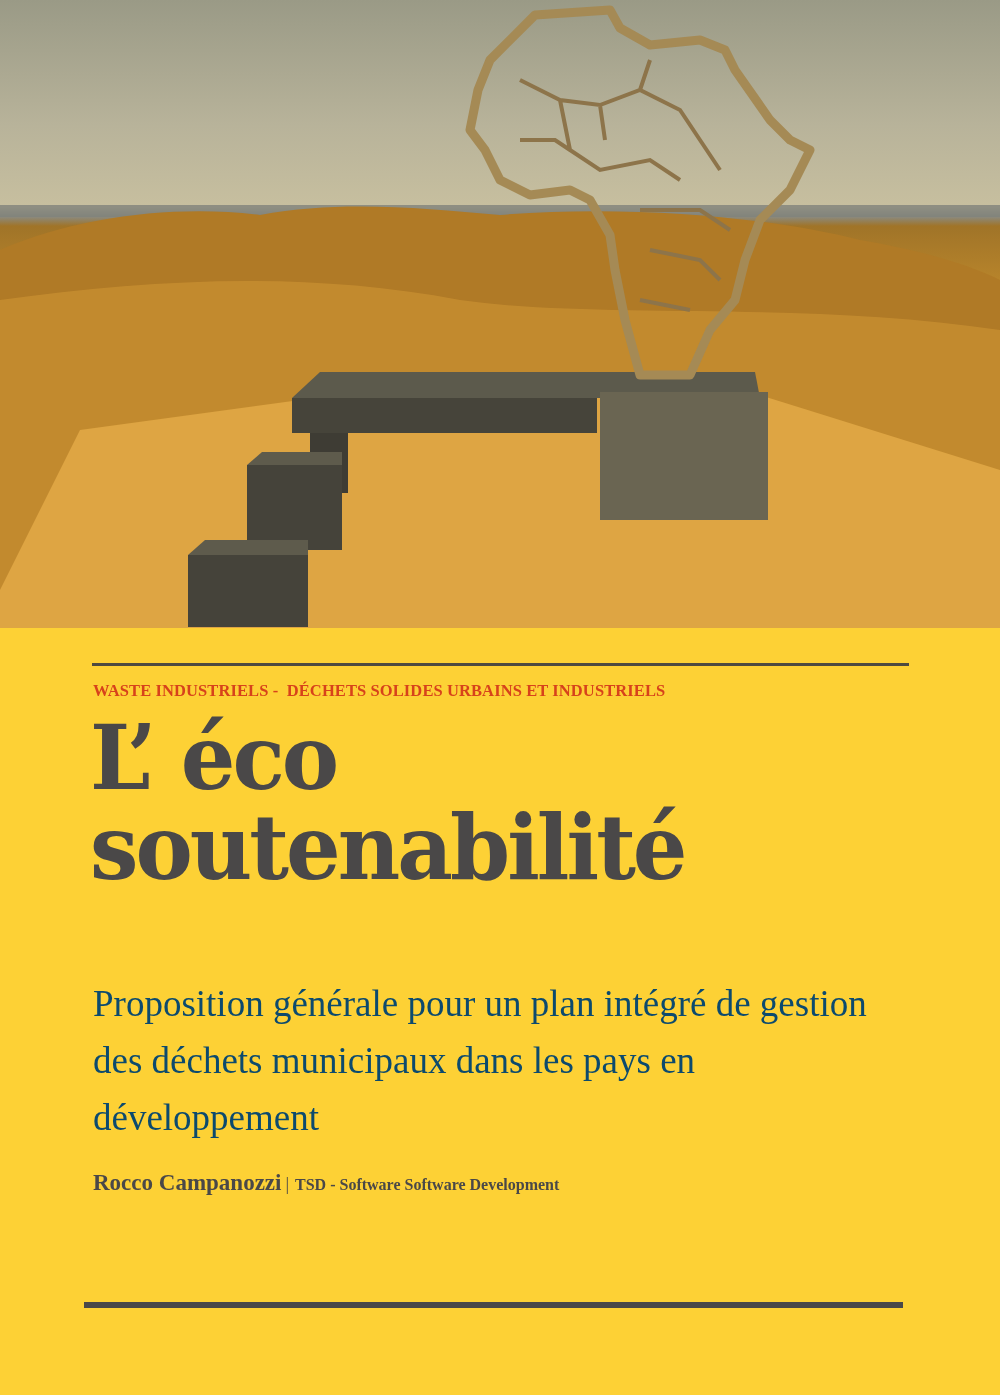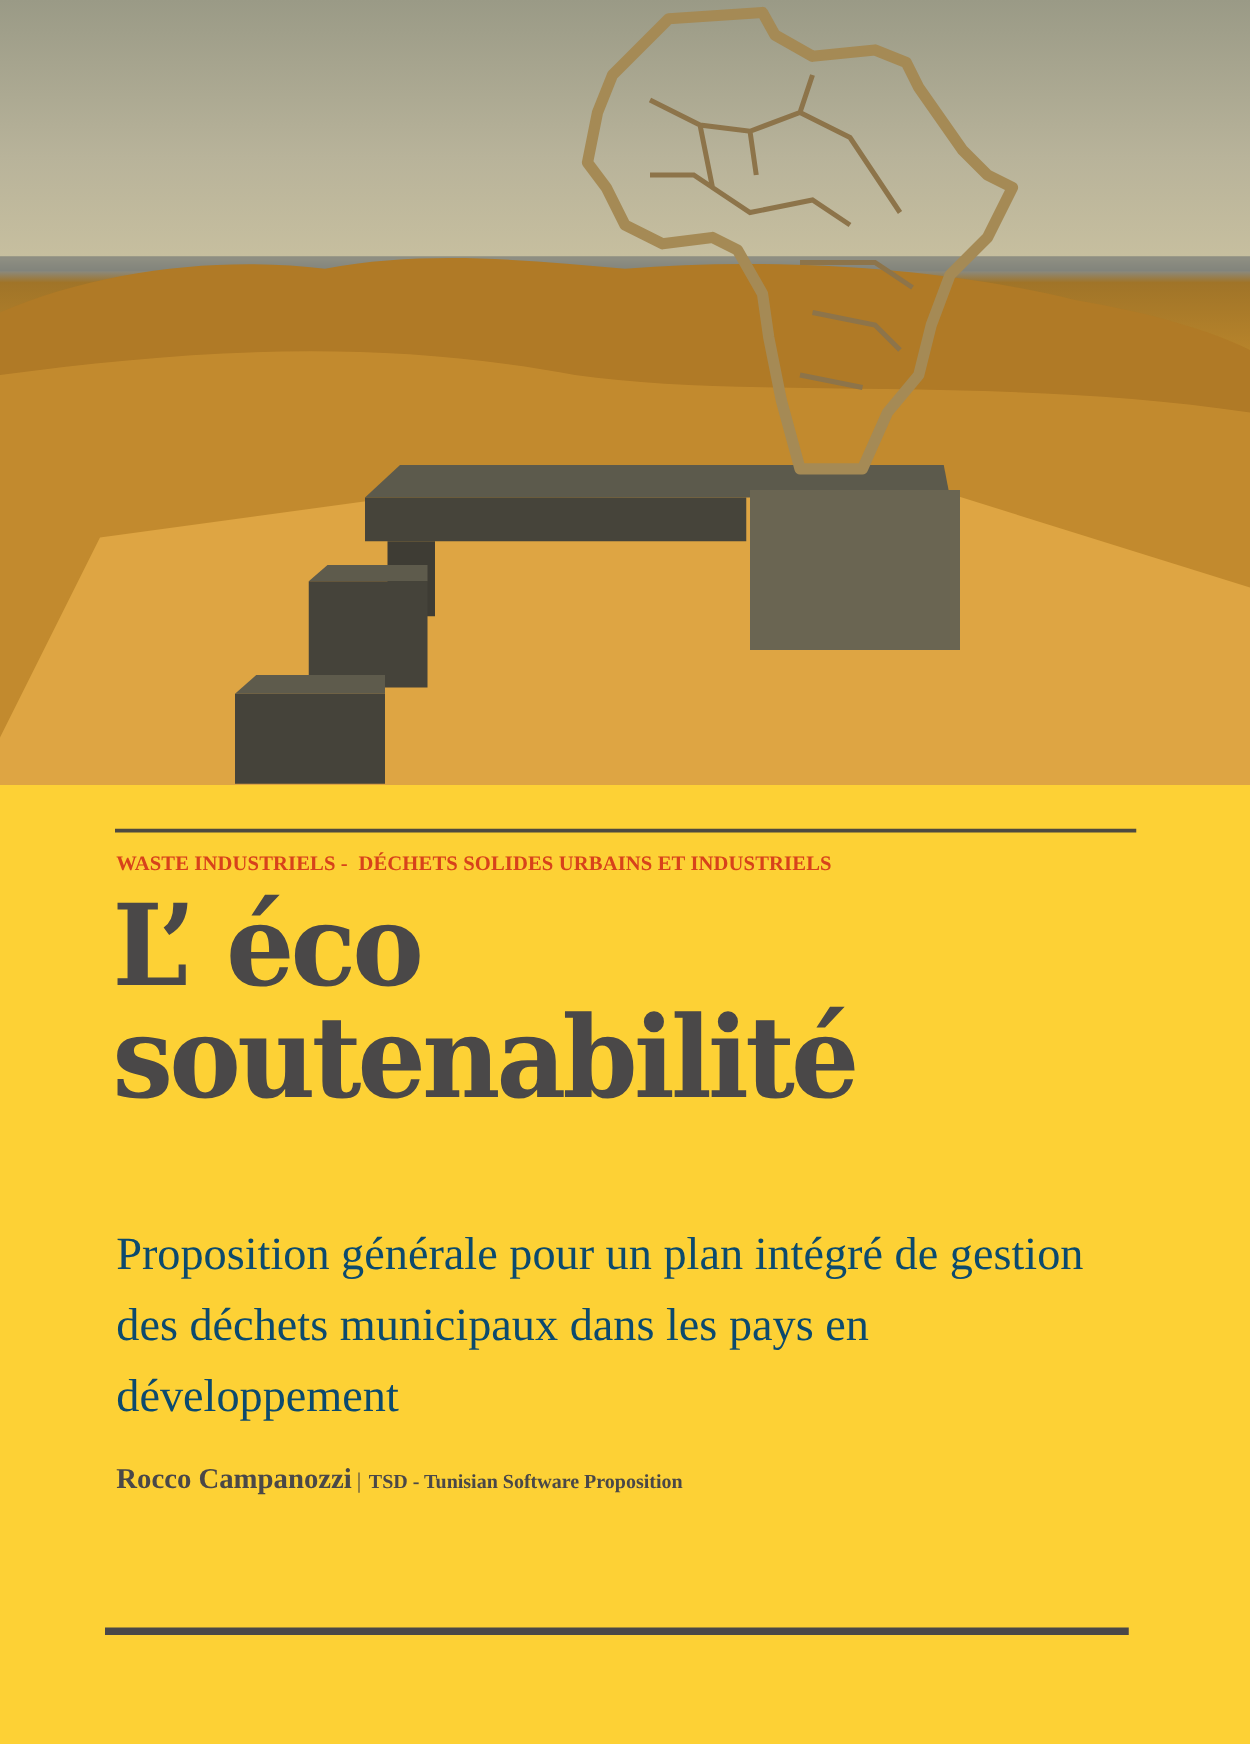--- a/index.html
+++ b/index.html
@@ -54,16 +54,16 @@
 <div class="kicker">WASTE INDUSTRIELS -  DÉCHETS SOLIDES URBAINS ET INDUSTRIELS</div>
 
 <div class="title">
   <div>L’ éco</div>
   <div>soutenabilité</div>
 </div>
 
 <div class="subtitle">Proposition générale pour un plan intégré de gestion des déchets municipaux dans les pays en développement</div>
 
 <div class="author-line">
-  <span class="author">Rocco Campanozzi</span><span class="sep">|</span><span class="org">TSD - Tunisian Software Proposition</span>
+  <span class="author">Rocco Campanozzi</span><span class="sep">|</span><span class="org">TSD - Software Software Development</span>
 </div>
 
 <div class="rule-bottom"></div>
 
 </body></html>

